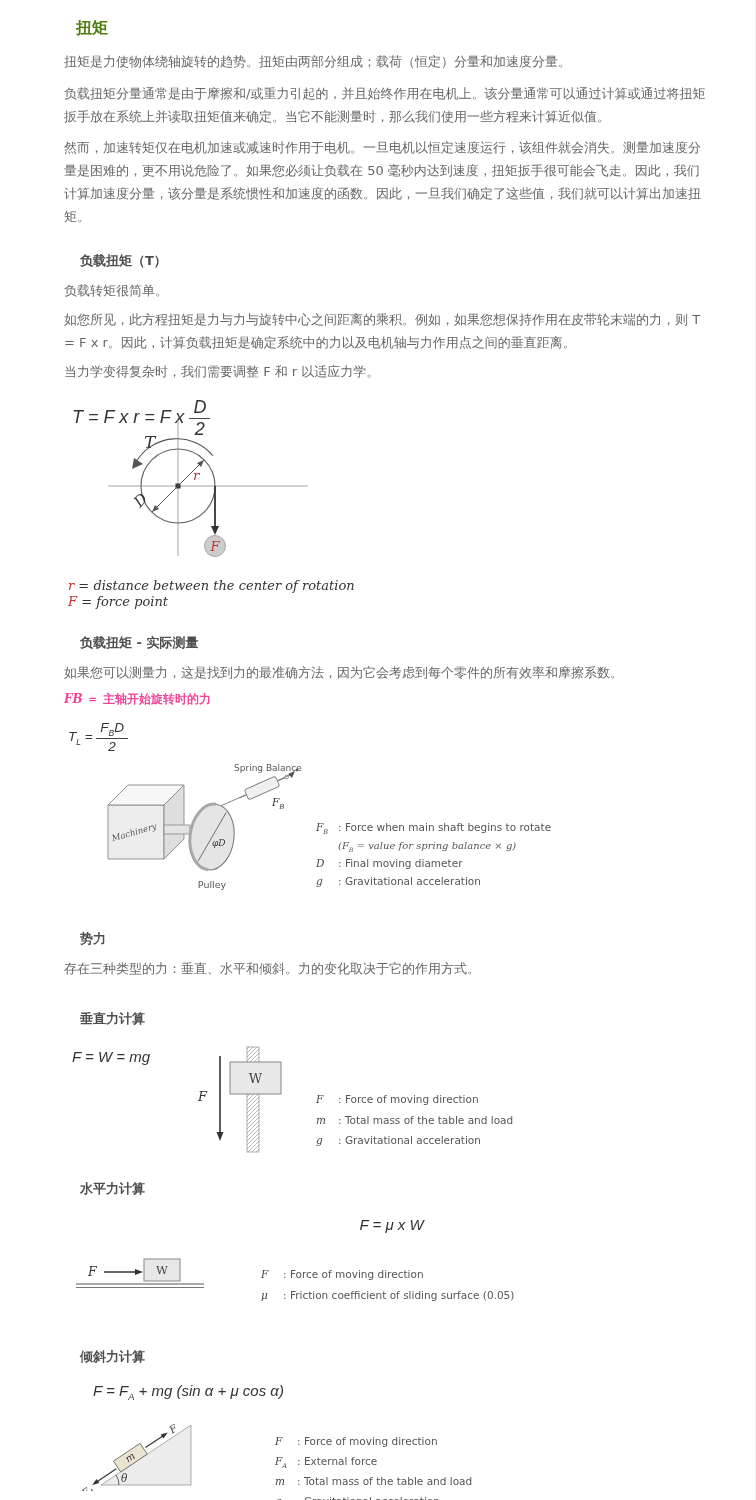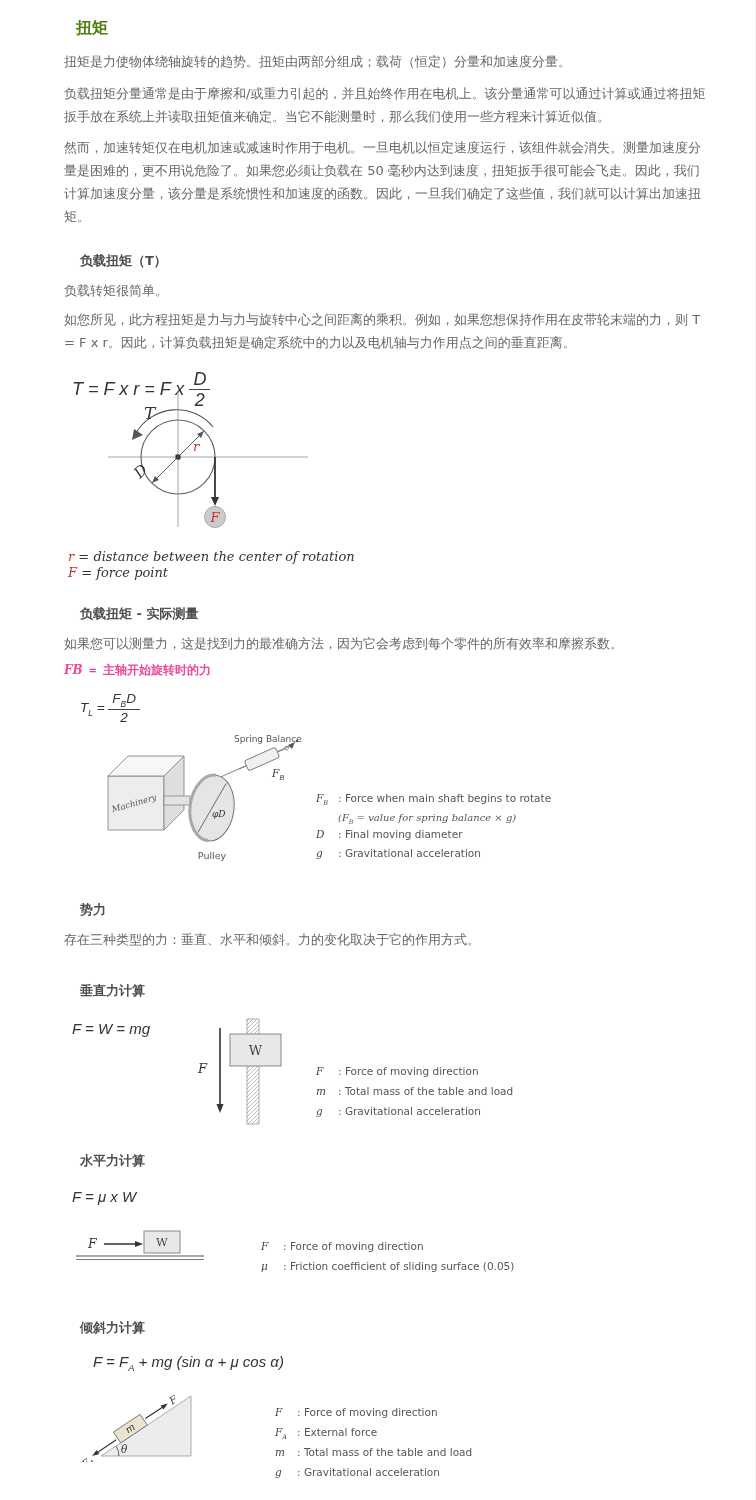--- a/index.html
+++ b/index.html
@@ -8,21 +8,21 @@
         border-right:1px solid #ececec;border-bottom:1px solid #ececec;background:#fff;}
   h1.doc-title{font-size:16px;font-weight:bold;color:#4d7c0f;margin:4px 12px 12px;}
   h2.sec{font-size:13px;font-weight:bold;color:#4d4d4d;margin:24px 16px 10px;}
   p.body{font-size:13px;color:#666;line-height:1.75;margin:0 0 9px;}
   p.tight{margin-bottom:6px;}
   .fb-line{font-size:12px;color:#ec4899;font-weight:bold;margin:2px 0 8px;}
   .fb-line .sym{font-family:"DejaVu Serif","Liberation Serif",serif;font-style:italic;}
   .formula{font-family:Liberation Sans, sans-serif;font-style:italic;color:#333;}
   .f-lg{font-size:18px;margin:14px 0 0 8px;}
   .f-md{font-size:15px;margin:10px 0 6px 8px;}
-  .f-sm{font-size:13.5px;margin:12px 0 6px 16px;}
+  .f-sm{font-size:13.5px;margin:12px 0 6px 4px;}
   sub{font-size:62%;}
   .frac{display:inline-block;vertical-align:middle;text-align:center;line-height:1.15;}
   .frac .num{display:block;border-bottom:1px solid #444;padding:0 4px;}
   .frac .den{display:block;padding:0 4px;}
   .row{display:flex;align-items:flex-start;}
   .legend{font-size:10.5px;color:#555;}
   .lg-row{display:flex;line-height:15px;}
   .lg-row-c{line-height:13.5px;}
   .lg-sym{font-family:"DejaVu Serif","Liberation Serif",serif;font-style:italic;min-width:22px;color:#444;}
   .lg-desc{white-space:nowrap;}
@@ -40,20 +40,21 @@
 
   <h1 class="doc-title">扭矩</h1>
   <p class="body">扭矩是力使物体绕轴旋转的趋势。扭矩由两部分组成；载荷（恒定）分量和加速度分量。</p>
   <p class="body">负载扭矩分量通常是由于摩擦和/或重力引起的，并且始终作用在电机上。该分量通常可以通过计算或通过将扭矩扳手放在系统上并读取扭矩值来确定。当它不能测量时，那么我们使用一些方程来计算近似值。</p>
   <p class="body">然而，加速转矩仅在电机加速或减速时作用于电机。一旦电机以恒定速度运行，该组件就会消失。测量加速度分量是困难的，更不用说危险了。如果您必须让负载在 50 毫秒内达到速度，扭矩扳手很可能会飞走。因此，我们计算加速度分量，该分量是系统惯性和加速度的函数。因此，一旦我们确定了这些值，我们就可以计算出加速扭矩。</p>
 
   <section>
     <h2 class="sec">负载扭矩（T）</h2>
     <p class="body tight">负载转矩很简单。</p>
     <p class="body tight">如您所见，此方程扭矩是力与力与旋转中心之间距离的乘积。例如，如果您想保持作用在皮带轮末端的力，则 T = F x r。因此，计算负载扭矩是确定系统中的力以及电机轴与力作用点之间的垂直距离。</p>
+    <p class="body">当力学变得复杂时，我们需要调整 F 和 r 以适应力学。</p>
 
     <div class="formula f-lg">
       <span>T = F x r = F x</span>
       <span class="frac">
         <span class="num">D</span>
         <span class="den">2</span>
       </span>
     </div>
 
     <svg width="300" height="160" viewBox="0 0 300 160" style="margin:-24px 0 0 16px;display:block;">
@@ -175,21 +176,21 @@
         <div class="lg-row">
             <span class="lg-sym"><span>g</span><sub></sub></span>
             <span class="lg-desc">: Gravitational acceleration</span>
           </div>
       </div>
     </div>
   </section>
 
   <section>
     <h2 class="sec" style="margin-top:26px;">水平力计算</h2>
-    <div class="formula f-md" style="margin-top:18px;margin-bottom:14px;">F = μ x W</div>
+    <div class="formula f-md" style="margin-top:18px;margin-bottom:14px;text-align:center;">F = μ x W</div>
     <div class="row">
       <svg width="145" height="42" viewBox="0 0 145 42" style="flex:none;">
         <text x="24" y="29" font-size="12.5" font-style="italic" fill="#333">F</text>
         <line x1="40" y1="25" x2="74" y2="25" stroke="#333" stroke-width="1.4"></line>
         <polygon points="79,25 71,22 71,28" fill="#333"></polygon>
         <rect x="80" y="12" width="36" height="22" fill="#e8e8e8" stroke="#888" stroke-width="1"></rect>
         <text x="98" y="27" font-size="11.5" fill="#444" text-anchor="middle">W</text>
         <line x1="12" y1="37" x2="140" y2="37" stroke="#555" stroke-width="1.2"></line>
         <line x1="12" y1="40.5" x2="140" y2="40.5" stroke="#555" stroke-width="0.8"></line>
       </svg>

